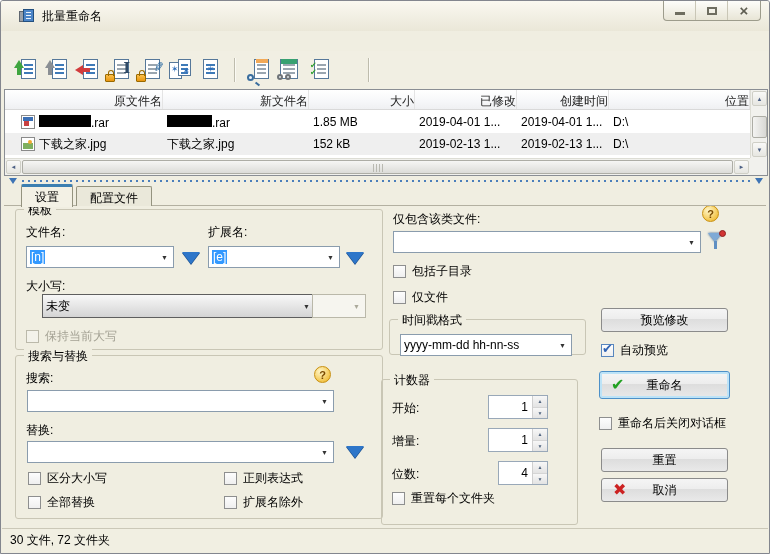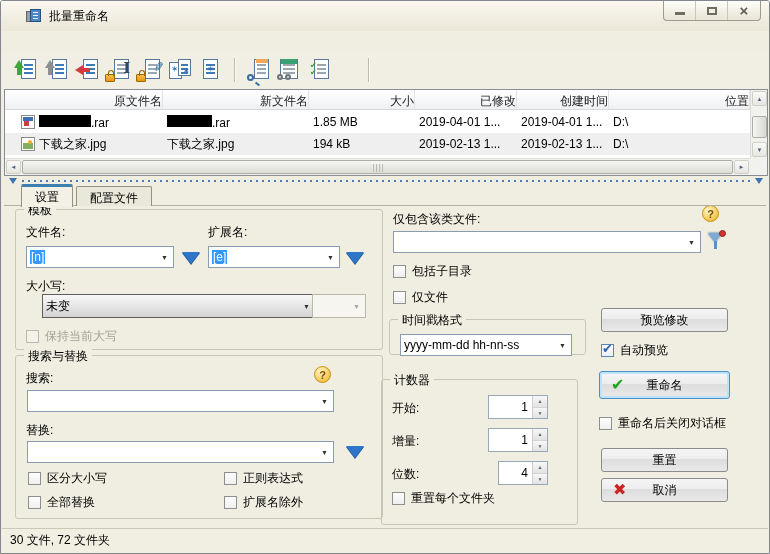--- a/index.html
+++ b/index.html
@@ -2,21 +2,21 @@
 <html><head>
 <meta charset="utf-8">
 <style>
   html,body{margin:0;padding:0;background:#fff;}
   *{box-sizing:border-box;}
   #window{position:relative;width:770px;height:554px;background:#F0EEE1;border:1px solid #83868E;
           border-radius:3px 3px 0 0;overflow:hidden;
           font-family:"Liberation Sans","DejaVu Sans",sans-serif;font-size:12px;color:#000;}
   
   .titlebar{position:absolute;top:0;left:0;right:0;height:30px;
-            background:linear-gradient(#FAF8F0,#EAE7D8);display:flex;align-items:center;padding-left:24px;gap:6px;}
+            background:linear-gradient(#FAF8F0,#EAE7D8);display:flex;align-items:center;padding-left:17px;gap:6px;}
   .app-icon{position:relative;width:18px;height:16px;flex:0 0 18px;}
   .app-icon .b1{position:absolute;left:1px;top:3px;width:10px;height:11px;background:#9AA0A8;border:1px solid #5F6670;}
   .app-icon .b2{position:absolute;left:5px;top:1px;width:11px;height:13px;background:#4C85C8;border:1px solid #23507F;}
   .app-icon .b2::after{content:"";position:absolute;left:2px;top:2px;right:2px;height:7px;
             background:repeating-linear-gradient(#EAF2FB 0 1px,transparent 1px 3px);}
   .title{font-size:12px;}
   .winctl{position:absolute;top:0;right:8px;height:20px;display:flex;border:1px solid #9D9C8C;border-top:none;
           border-radius:0 0 4px 4px;overflow:hidden;background:linear-gradient(#FDFDFA,#E8E5D6);}
   .wbtn{width:32px;display:flex;align-items:center;justify-content:center;border-right:1px solid #C9C6B6;cursor:default;}
   .wbtn:last-child{border-right:none;}
@@ -243,21 +243,21 @@
       <div class="td c4">2019-04-01 1...</div>
       <div class="td c5">2019-04-01 1...</div>
       <div class="td c6">D:\</div>
     </div>
     <div class="trow r2">
       <div class="td c1 fcell" style="padding-left:16px;">
         <span class="fi fi-jpg"></span>
         <span>下载之家.jpg</span>
       </div>
       <div class="td c2">下载之家.jpg</div>
-      <div class="td c3">194 kB</div>
+      <div class="td c3">152 kB</div>
       <div class="td c4">2019-02-13 1...</div>
       <div class="td c5">2019-02-13 1...</div>
       <div class="td c6">D:\</div>
     </div>
     <div class="vscroll">
       <div class="sbtn vup">▲</div>
       <div class="vthumb"></div>
       <div class="sbtn vdn">▼</div>
     </div>
     <div class="hscroll">

